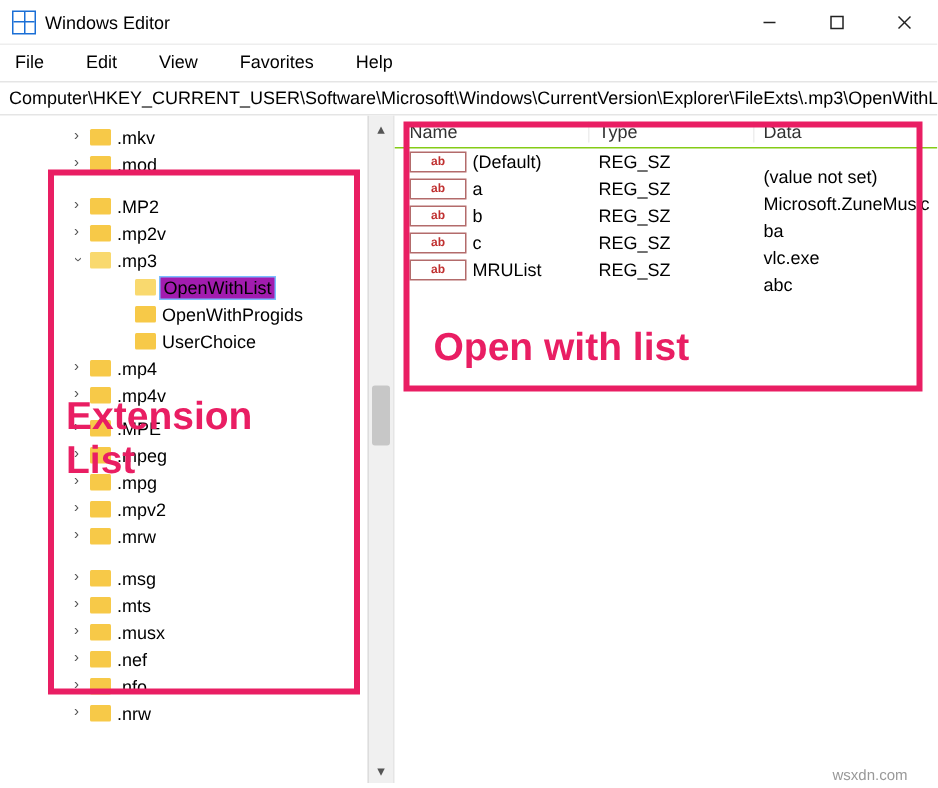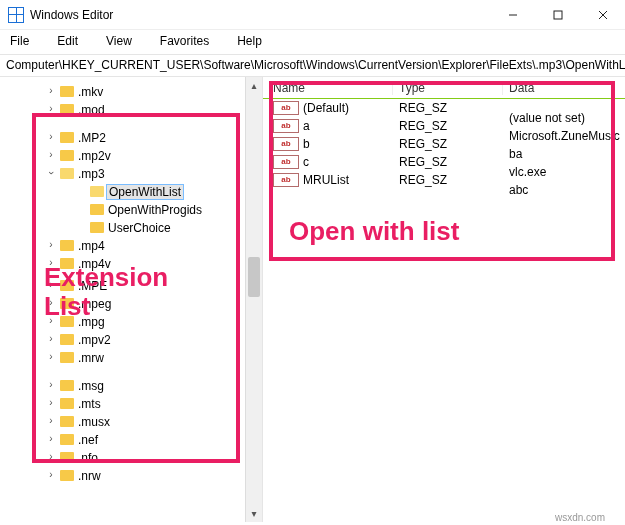--- a/index.html
+++ b/index.html
@@ -89,21 +89,21 @@
     width: 14px; height: 11px;
     background: #f7c948;
     border-radius: 1px;
     position: relative;
     margin-right: 4px;
     vertical-align: -1px;
   }
   .folder-icon.open { background:#f9d96e; }
   .sub { padding-left: 30px; }
   .selnode {
-    background: #e5e5e5;
+    background: #a21caf;
     border: 1px solid #7abdff;
     padding: 0 2px;
     margin-left: -2px;
   }
   
   .cols {
     display: flex;
     border-bottom: 1px solid #84cc16;
     font-weight: 400;
     color: #333;
@@ -116,21 +116,21 @@
   .rows { }
   .row {
     display: flex;
     height: 18px;
     align-items: center;
   }
   .row .c1 { width: 130px; padding-left: 10px; display:flex; align-items:center; gap:4px; }
   .row .c2 { width: 110px; padding-left: 6px; }
   .row .c3 { flex:1; padding-left: 6px; white-space:nowrap; overflow:hidden;margin-top:20px; }
   .val-icon {
-    width: 26px; height: 14px;
+    width: 38px; height: 14px;
     border: 1px solid #b36b6b;
     background: #fff;
     font-size: 8px;
     line-height: 12px;
     text-align: center;
     color: #c03030;
     font-weight: bold;
   }
   
   .callout {

